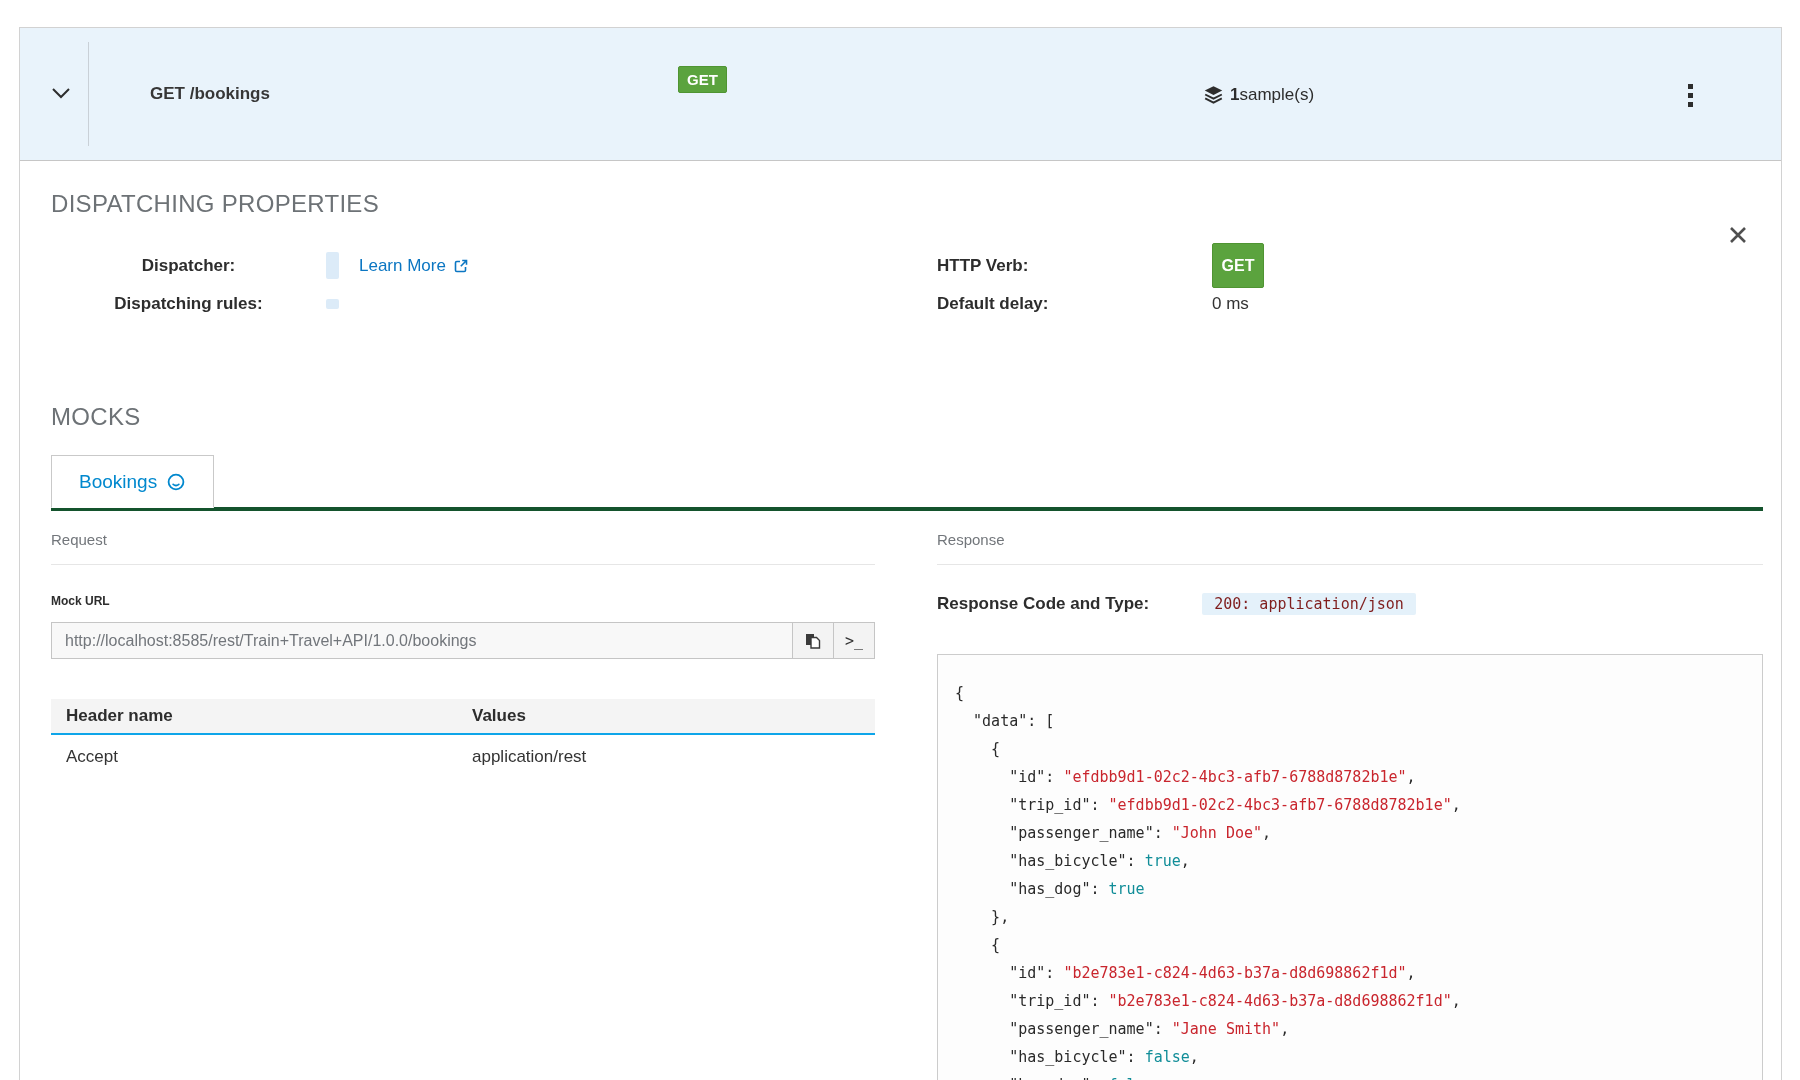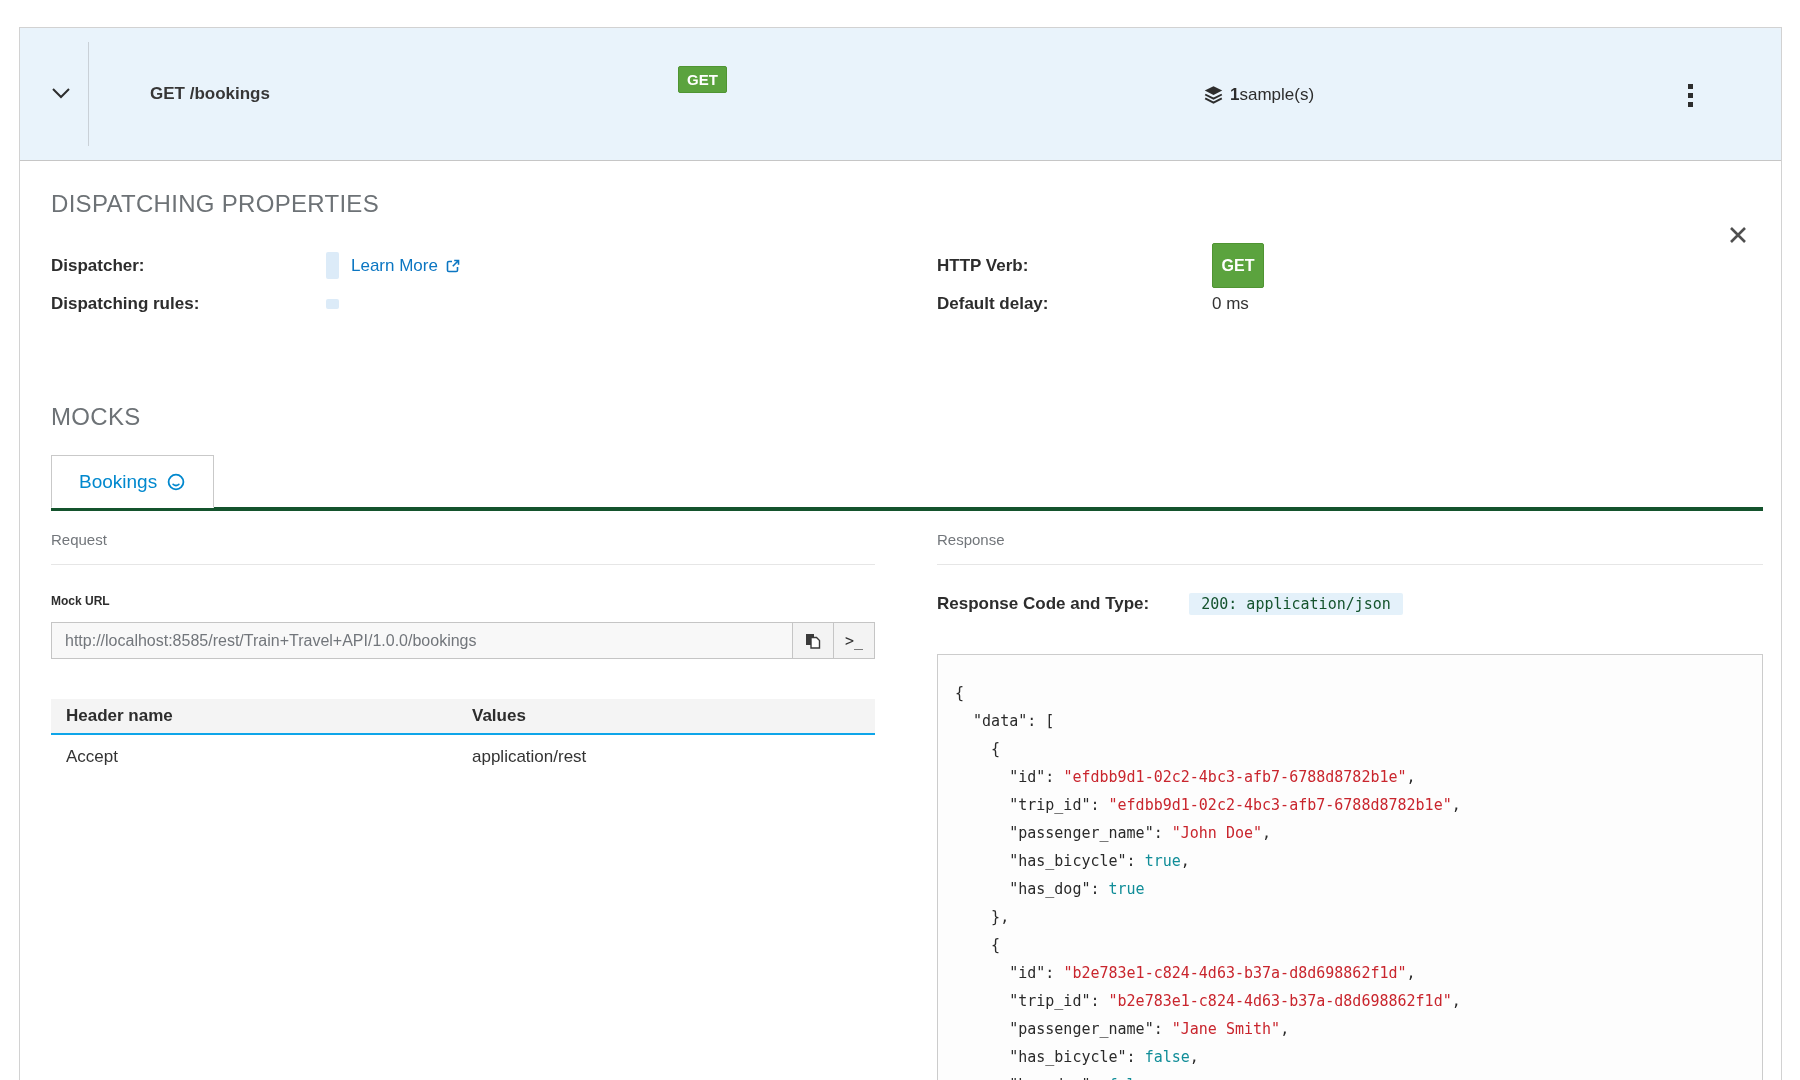--- a/index.html
+++ b/index.html
@@ -31,28 +31,28 @@
 
   
   .op-body { position:relative; padding:0 18px 0 31px; }
   .close-btn { position:absolute; right:28px; top:32px; width:30px; height:30px;
                background:none; border:none; cursor:pointer; }
   .section-title { margin-top:28px; font-size:24px; font-weight:normal;
                    color:#6d7276; line-height:30px; letter-spacing:.3px; }
 
   .disp-grid { display:flex; margin-top:24px; }
   .disp-col { display:flex; flex-direction:column; }
-  .disp-col.c1 { width:886px; }
+  .disp-col.c1 { width:886px;text-align:center; }
   .disp-col.c2 { flex:1; }
   .disp-row { display:flex; align-items:center; height:45px; }
   .disp-row.r2 { height:28px; margin-top:2px; }
   .disp-label { width:275px; font-size:17px; font-weight:bold; color:#2d2d2d; }
   .chip { width:13px; height:27px; background:#dcebf8; border-radius:2px; }
   .chip.small { height:10px; }
-  .learn-more { margin-left:12px; font-size:17px; color:#0b76c2; text-decoration:none;
+  .learn-more { margin-left:20px; font-size:17px; color:#0b76c2; text-decoration:none;
                 display:inline-flex; align-items:center; gap:7px; cursor:pointer; }
   .verb-badge { width:52px; height:45px; background:#5ba33e; border:1px solid #4f9432;
                 border-radius:2px; color:#fff; font-size:16px; font-weight:bold;
                 display:flex; align-items:center; justify-content:center; }
   .delay-value { font-size:17px; color:#333; }
 
   .mocks-title { margin-top:84px; }
 
   
   .tabs-row { margin-top:23px; border-bottom:4px solid #14532d; display:flex; }
@@ -77,23 +77,23 @@
                background:#f3f3f3; cursor:pointer; display:flex; align-items:center;
                justify-content:center; font-family:"DejaVu Sans Mono", monospace;
                font-size:15px; color:#333; }
 
   .headers-table { margin-top:40px; width:100%; border-collapse:collapse; font-size:17px; }
   .headers-table th { background:#f4f4f4; border-bottom:2px solid #0ea5e9;
                       text-align:left; font-weight:bold; color:#2d2d2d; padding:7px 15px; height:34px; }
   .headers-table th.c1 { width:406px; }
   .headers-table td { padding:12px 15px; color:#333; }
 
-  .resp-line { margin-top:25px; height:28px; display:flex; align-items:center; gap:40px; }
+  .resp-line { margin-top:25px; height:28px; display:flex; align-items:center; gap:53px; }
   .resp-label { font-size:17px; font-weight:bold; color:#2d2d2d; }
-  .resp-badge { background:#e4f1fa; color:#14532d; padding:2px 12px;
+  .resp-badge { background:#e4f1fa; color:#7f1d1d; padding:2px 12px;
                 font-family:"DejaVu Sans Mono", monospace; font-size:15px; border-radius:2px;text-align:right; }
 
   .code-block { margin-top:36px; border:1px solid #cccccc; background:#fdfdfd;
                 height:500px; padding:24px 16px 0 17px; overflow:hidden; }
   .code-line { font-family:"DejaVu Sans Mono", monospace; font-size:15px;
                line-height:28px; white-space:pre; color:#2a2a2a; }
   .tok-p { color:#2a2a2a; }
   .tok-s { color:#c9252d; }
   .tok-b { color:#108d98; }
 </style>

